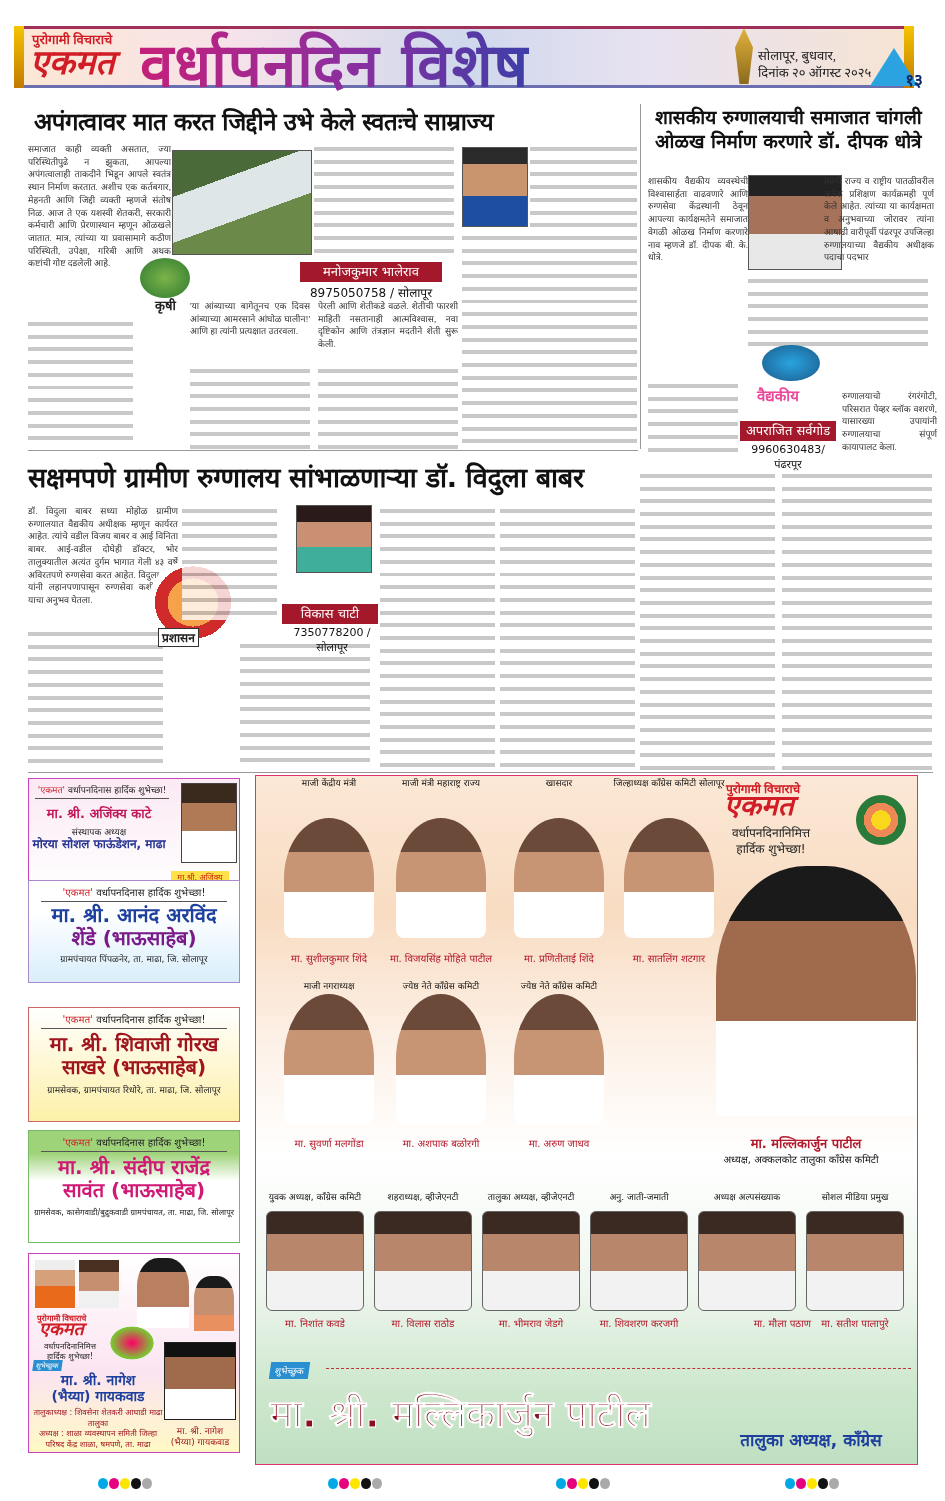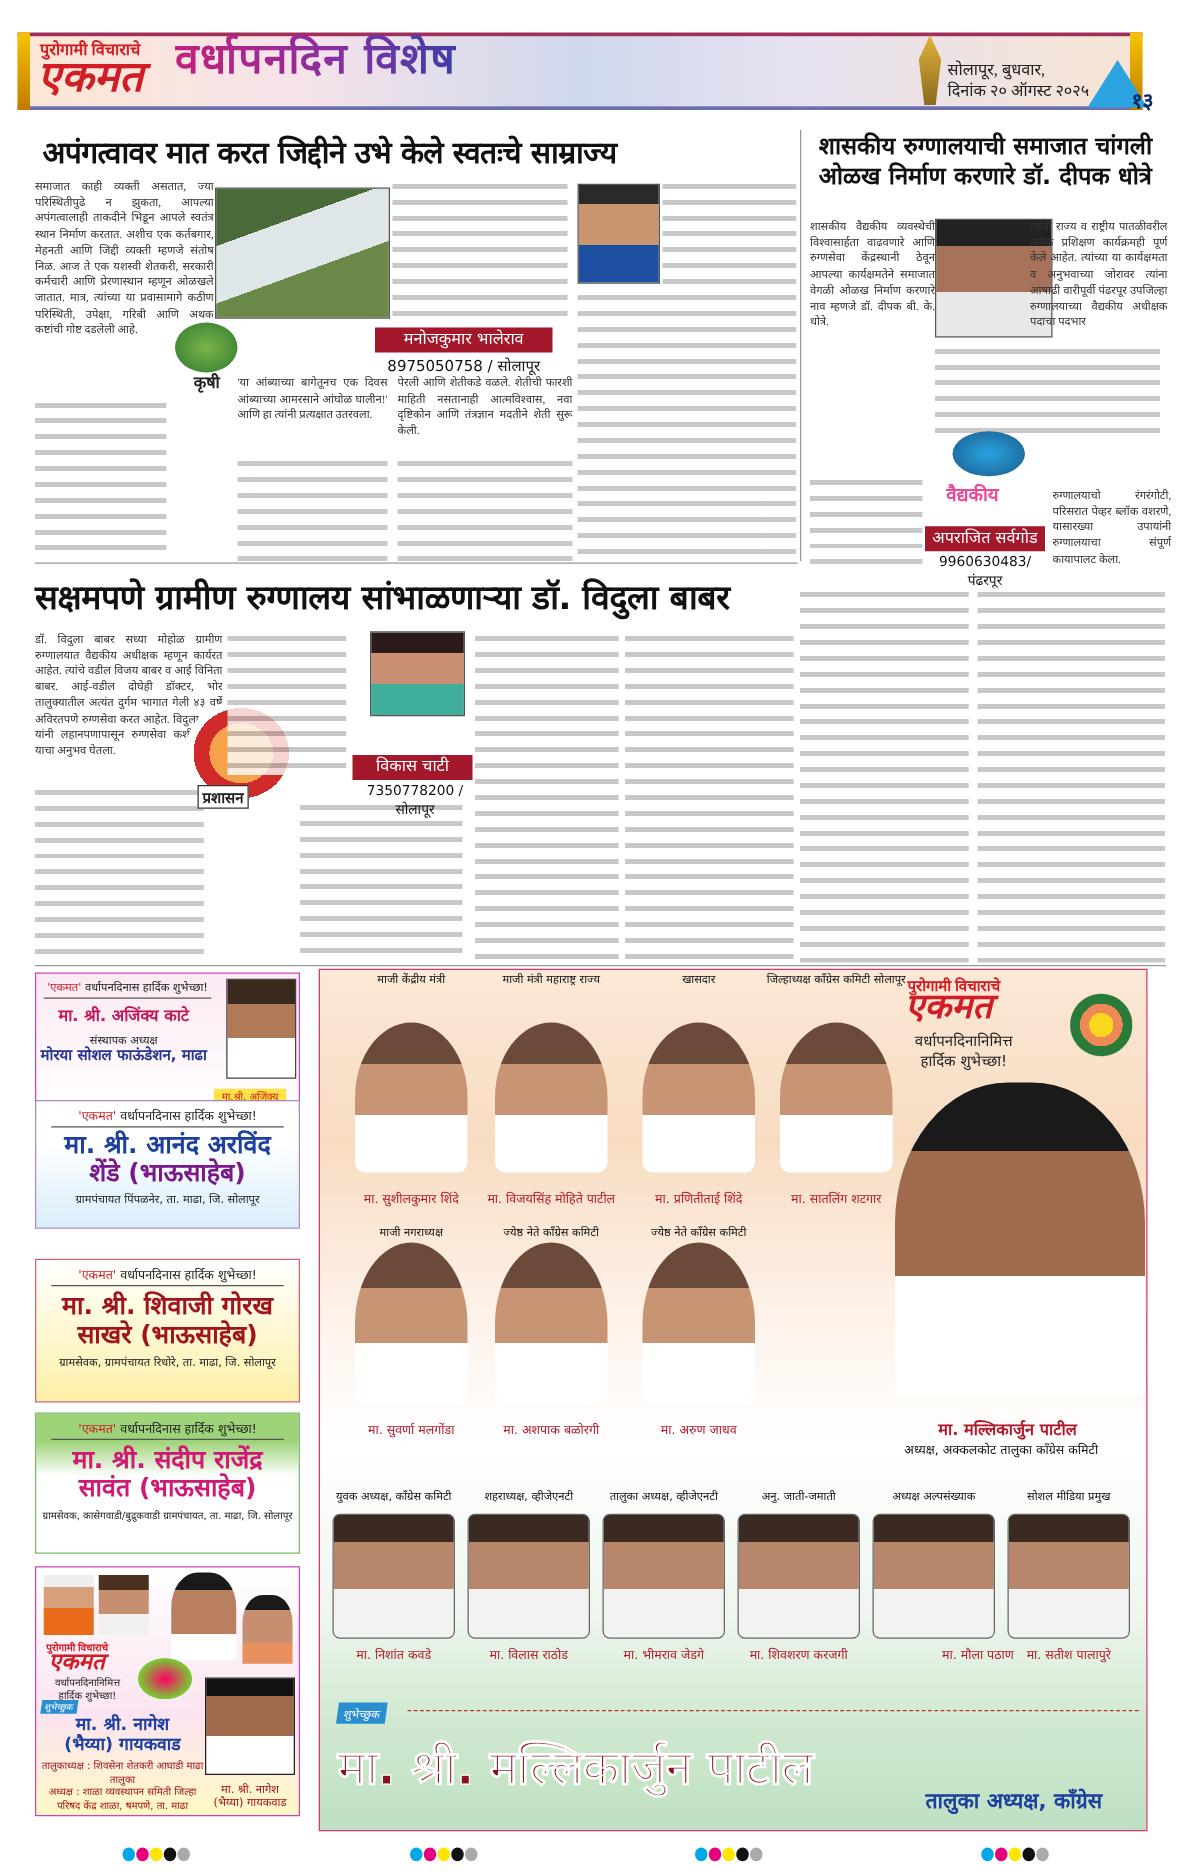--- a/index.html
+++ b/index.html
@@ -5,21 +5,21 @@
   * { box-sizing: border-box; margin: 0; padding: 0; }
   body { width: 945px; height: 1501px; background: #fff; font-family: "Liberation Serif", serif; color: #222; position: relative; overflow: hidden; }
   .abs { position: absolute; }
 
   
   #masthead { left: 14px; top: 26px; width: 900px; height: 62px; background: linear-gradient(90deg,#fde7d4 0%,#f6e3ea 25%,#cfd8ec 50%,#e7e2f1 70%,#f7e4d2 100%); border-top: 3px solid #a0305a; border-bottom: 3px solid #6b6fb0; }
   #mast-lbar { left: 14px; top: 26px; width: 10px; height: 62px; background: linear-gradient(#f5c400,#c27a00); }
   #mast-rbar { left: 904px; top: 26px; width: 10px; height: 62px; background: linear-gradient(#f5c400,#c27a00); }
   .brand-tag { font-family: "Liberation Serif", serif; color: #d11e26; font-size: 13px; font-weight: bold; }
   .brand-name { font-family: "Liberation Serif", serif; color: #d11e26; font-size: 34px; font-weight: bold; font-style: italic; line-height: 1; }
-  #mast-title { left: 140px; top: 22px; font-family: "DejaVu Sans", sans-serif; font-size: 34px; font-weight: bold; background: linear-gradient(90deg,#c4207a,#8a2fa0 55%,#3e3ea8); -webkit-background-clip: text; background-clip: text; color: transparent; letter-spacing: 1px; }
+  #mast-title { left: 140px; top: 22px; font-family: "DejaVu Sans", sans-serif; font-size: 60px; font-weight: bold; background: linear-gradient(90deg,#c4207a,#8a2fa0 55%,#3e3ea8); -webkit-background-clip: text; background-clip: text; color: transparent; letter-spacing: 1px; }
   #mast-date { left: 758px; top: 48px; font-size: 13px; color: #222; line-height: 1.3; }
   #mast-page-tri { left: 870px; top: 48px; width: 0; height: 0; border-left: 24px solid transparent; border-right: 24px solid transparent; border-bottom: 38px solid #2aa3e0; }
   #mast-page-num { left: 900px; top: 68px; width: 28px; text-align: center; color: #0c2a66; font-weight: bold; font-size: 17px; }
   #mast-pen { left: 735px; top: 28px; width: 18px; height: 56px; background: linear-gradient(#e2b23c,#8b6a1c); clip-path: polygon(50% 0,100% 35%,75% 100%,25% 100%,0 35%); }
 
   
   .headline { font-family: "DejaVu Sans", sans-serif; font-weight: bold; color: #111; }
   #h1 { left: 34px; top: 104px; font-size: 24px; letter-spacing: -0.5px; }
   #h2 { left: 655px; top: 106px; font-size: 19px; line-height: 1.25; width: 285px; }
   #h3 { left: 28px; top: 458px; font-size: 27px; letter-spacing: -0.3px; }

